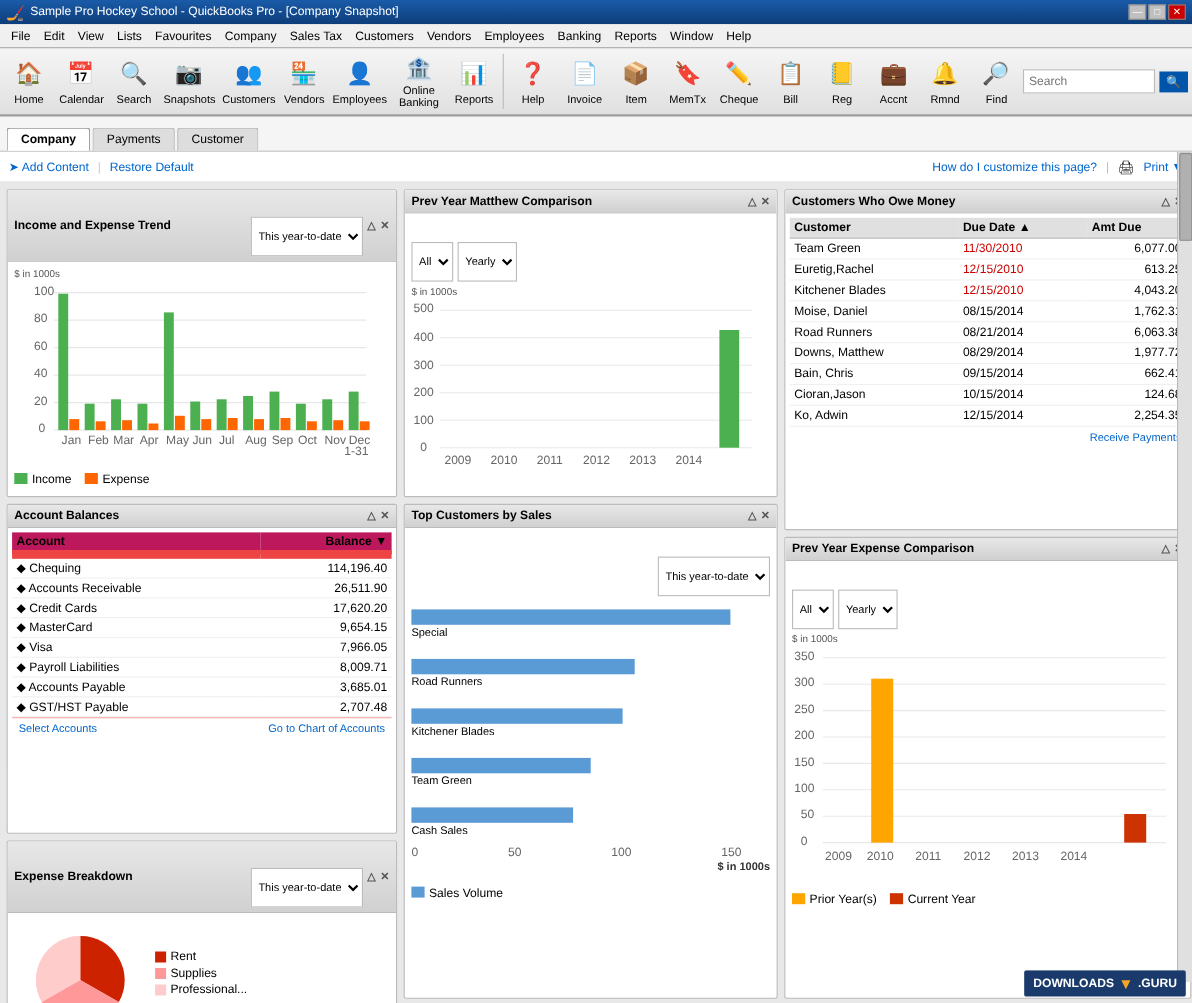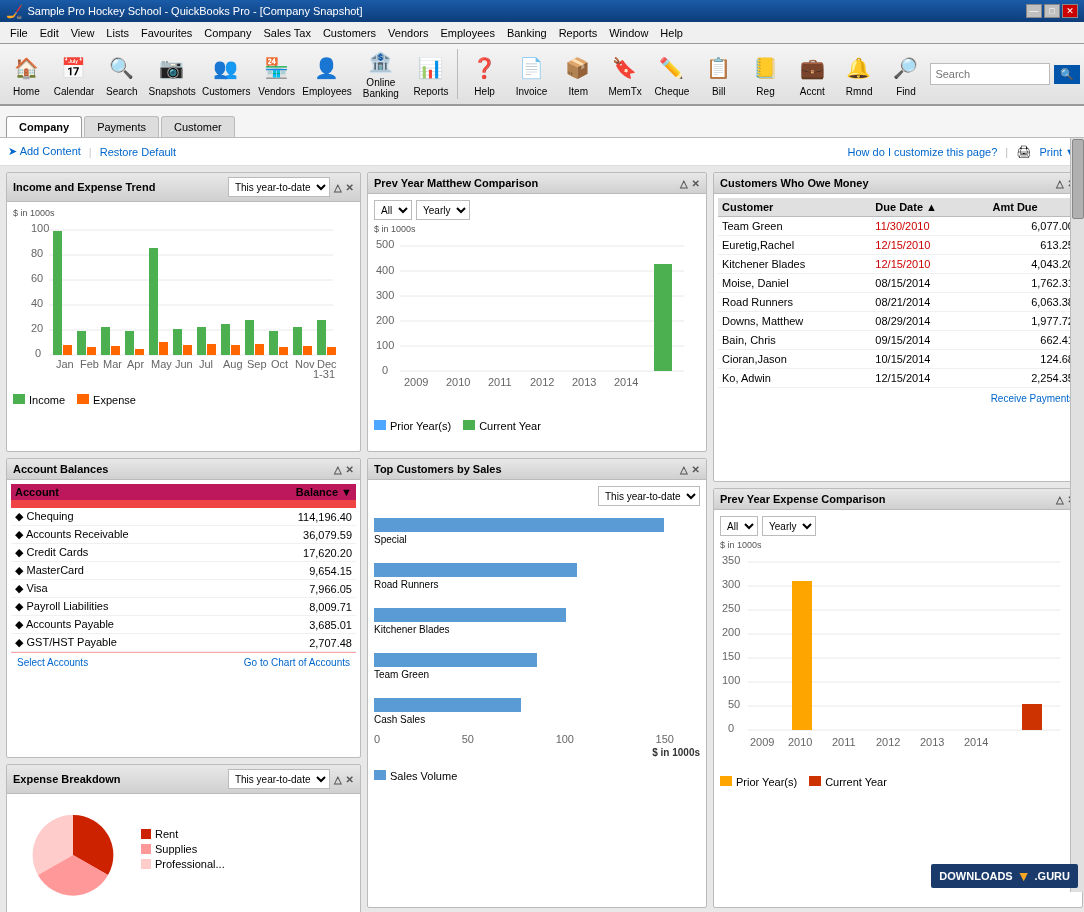--- a/index.html
+++ b/index.html
@@ -137,21 +137,21 @@
     .legend-color.income { background: #4caf50; }
     .legend-color.expense { background: #ff6600; }
     .legend-color.prior { background: #4da6ff; }
     .legend-color.current { background: #4caf50; }
     .legend-color.prior-orange { background: #ffa500; }
     .legend-color.current-red { background: #cc3300; }
     .legend-color.sales { background: #5b9bd5; }
 
     
     .dropdown-select {
-      height: 20px; border: 1px solid #bbb; background: white; font-size: 10px; padding: 1px 2px;
+      height: 36px; border: 1px solid #bbb; background: white; font-size: 10px; padding: 1px 2px; margin-top: 20px;
     }
 
     
     .account-table { width: 100%; border-collapse: collapse; font-size: 10px; }
     .account-table th { background: #be185d; border-bottom: 8px solid #ef4444; padding: 2px 4px; text-align: left; }
     .account-table td { padding: 2px 4px; border-bottom: 1px solid #f0f0f0; }
     .account-table td.amount { text-align: right; }
 
     
     .customers-table { width: 100%; border-collapse: collapse; font-size: 10px; }
@@ -173,21 +173,21 @@
     
     .col-left { display: flex; flex-direction: column; gap: 6px; }
     .col-mid { display: flex; flex-direction: column; gap: 6px; }
     .col-right { display: flex; flex-direction: column; gap: 6px; }
 
     
     .bottom-links { display: flex; justify-content: space-between; padding: 4px 6px; border-top: 1px solid #fca5a5; }
 
     
     #watermark {
-      position: fixed; bottom: 24px; right: 6px;
+      position: fixed; bottom: 6px; right: 6px;
       background: #1a3a6b; color: white; padding: 4px 8px;
       font-size: 11px; font-weight: bold; border-radius: 2px;
       display: flex; align-items: center; gap: 4px;
     }
 
     
     #scrollbar {
       position: fixed; right: 0; top: 138px;
       width: 14px; height: calc(912px - 138px - 20px);
       background: #e0e0e0; border-left: 1px solid #bbb;
@@ -451,21 +451,21 @@
               <th style="text-align:right;">Balance ▼</th>
             </tr>
           </thead>
           <tbody>
             <tr>
               <td>◆ Chequing</td>
               <td class="amount">114,196.40</td>
             </tr>
             <tr>
               <td>◆ Accounts Receivable</td>
-              <td class="amount">36,079.59</td>
+              <td class="amount">26,511.90</td>
             </tr>
             <tr>
               <td>◆ Credit Cards</td>
               <td class="amount">17,620.20</td>
             </tr>
             <tr>
               <td class="indent1">◆ MasterCard</td>
               <td class="amount">9,654.15</td>
             </tr>
             <tr>

